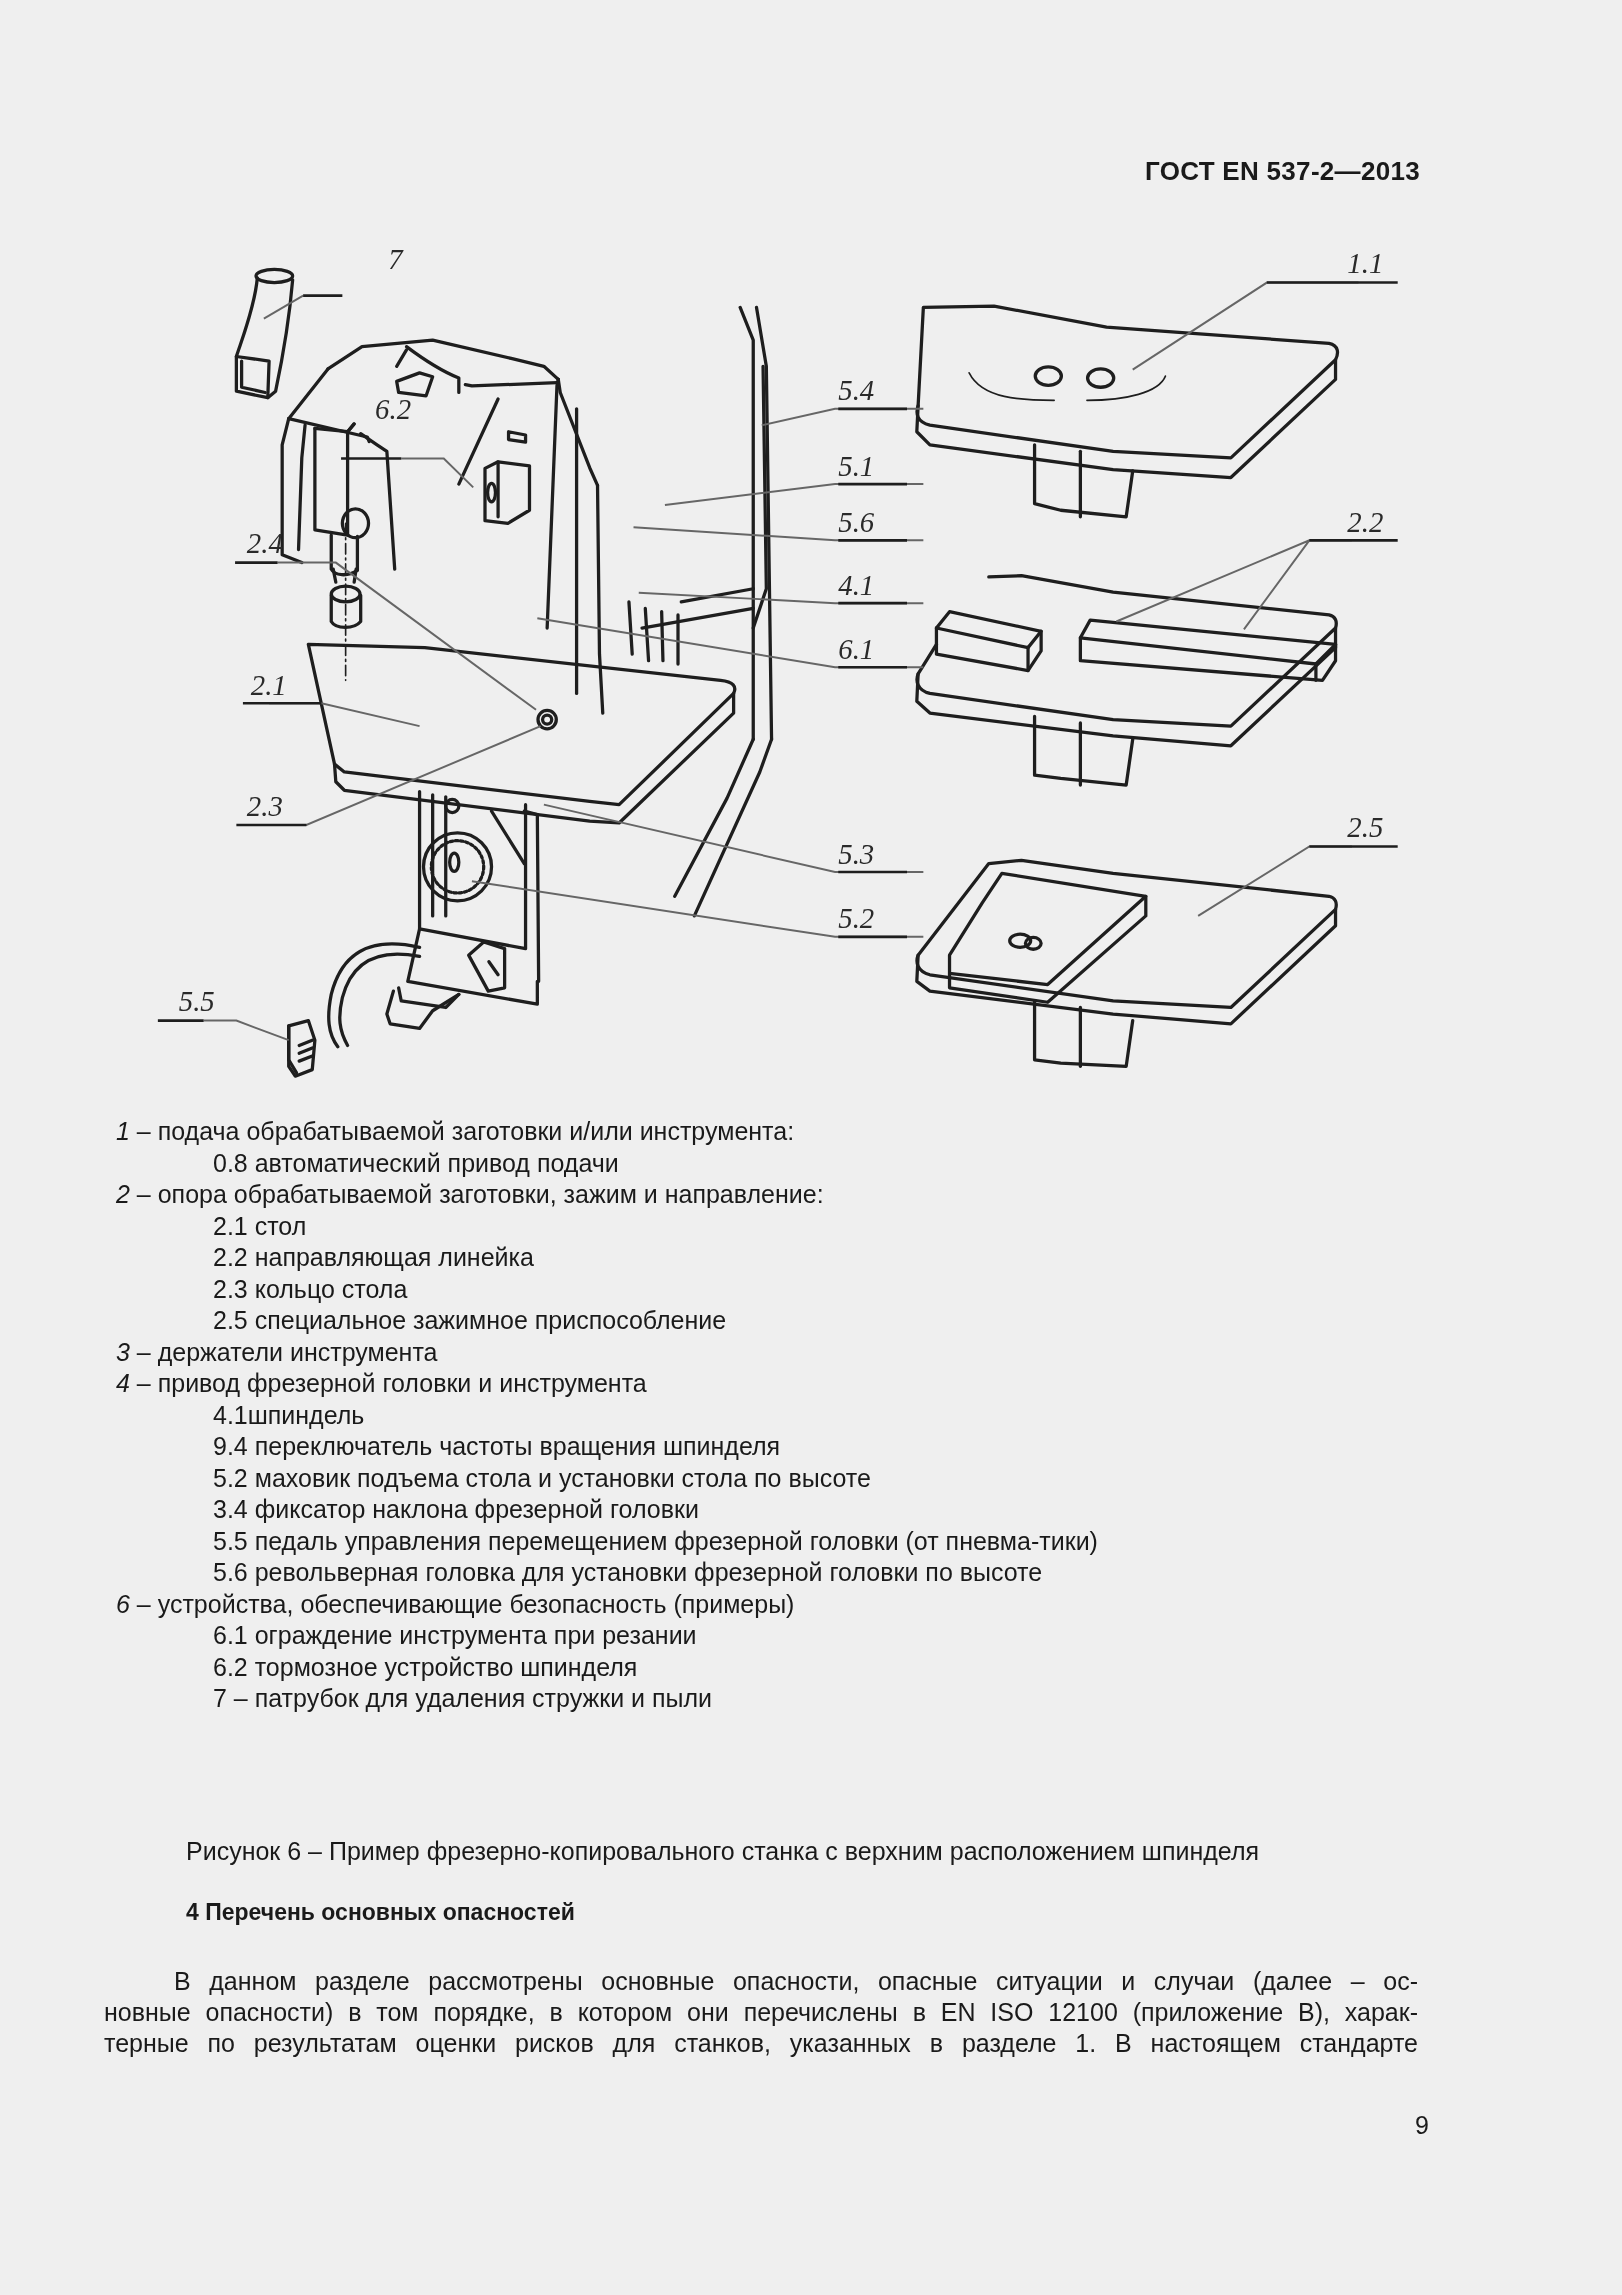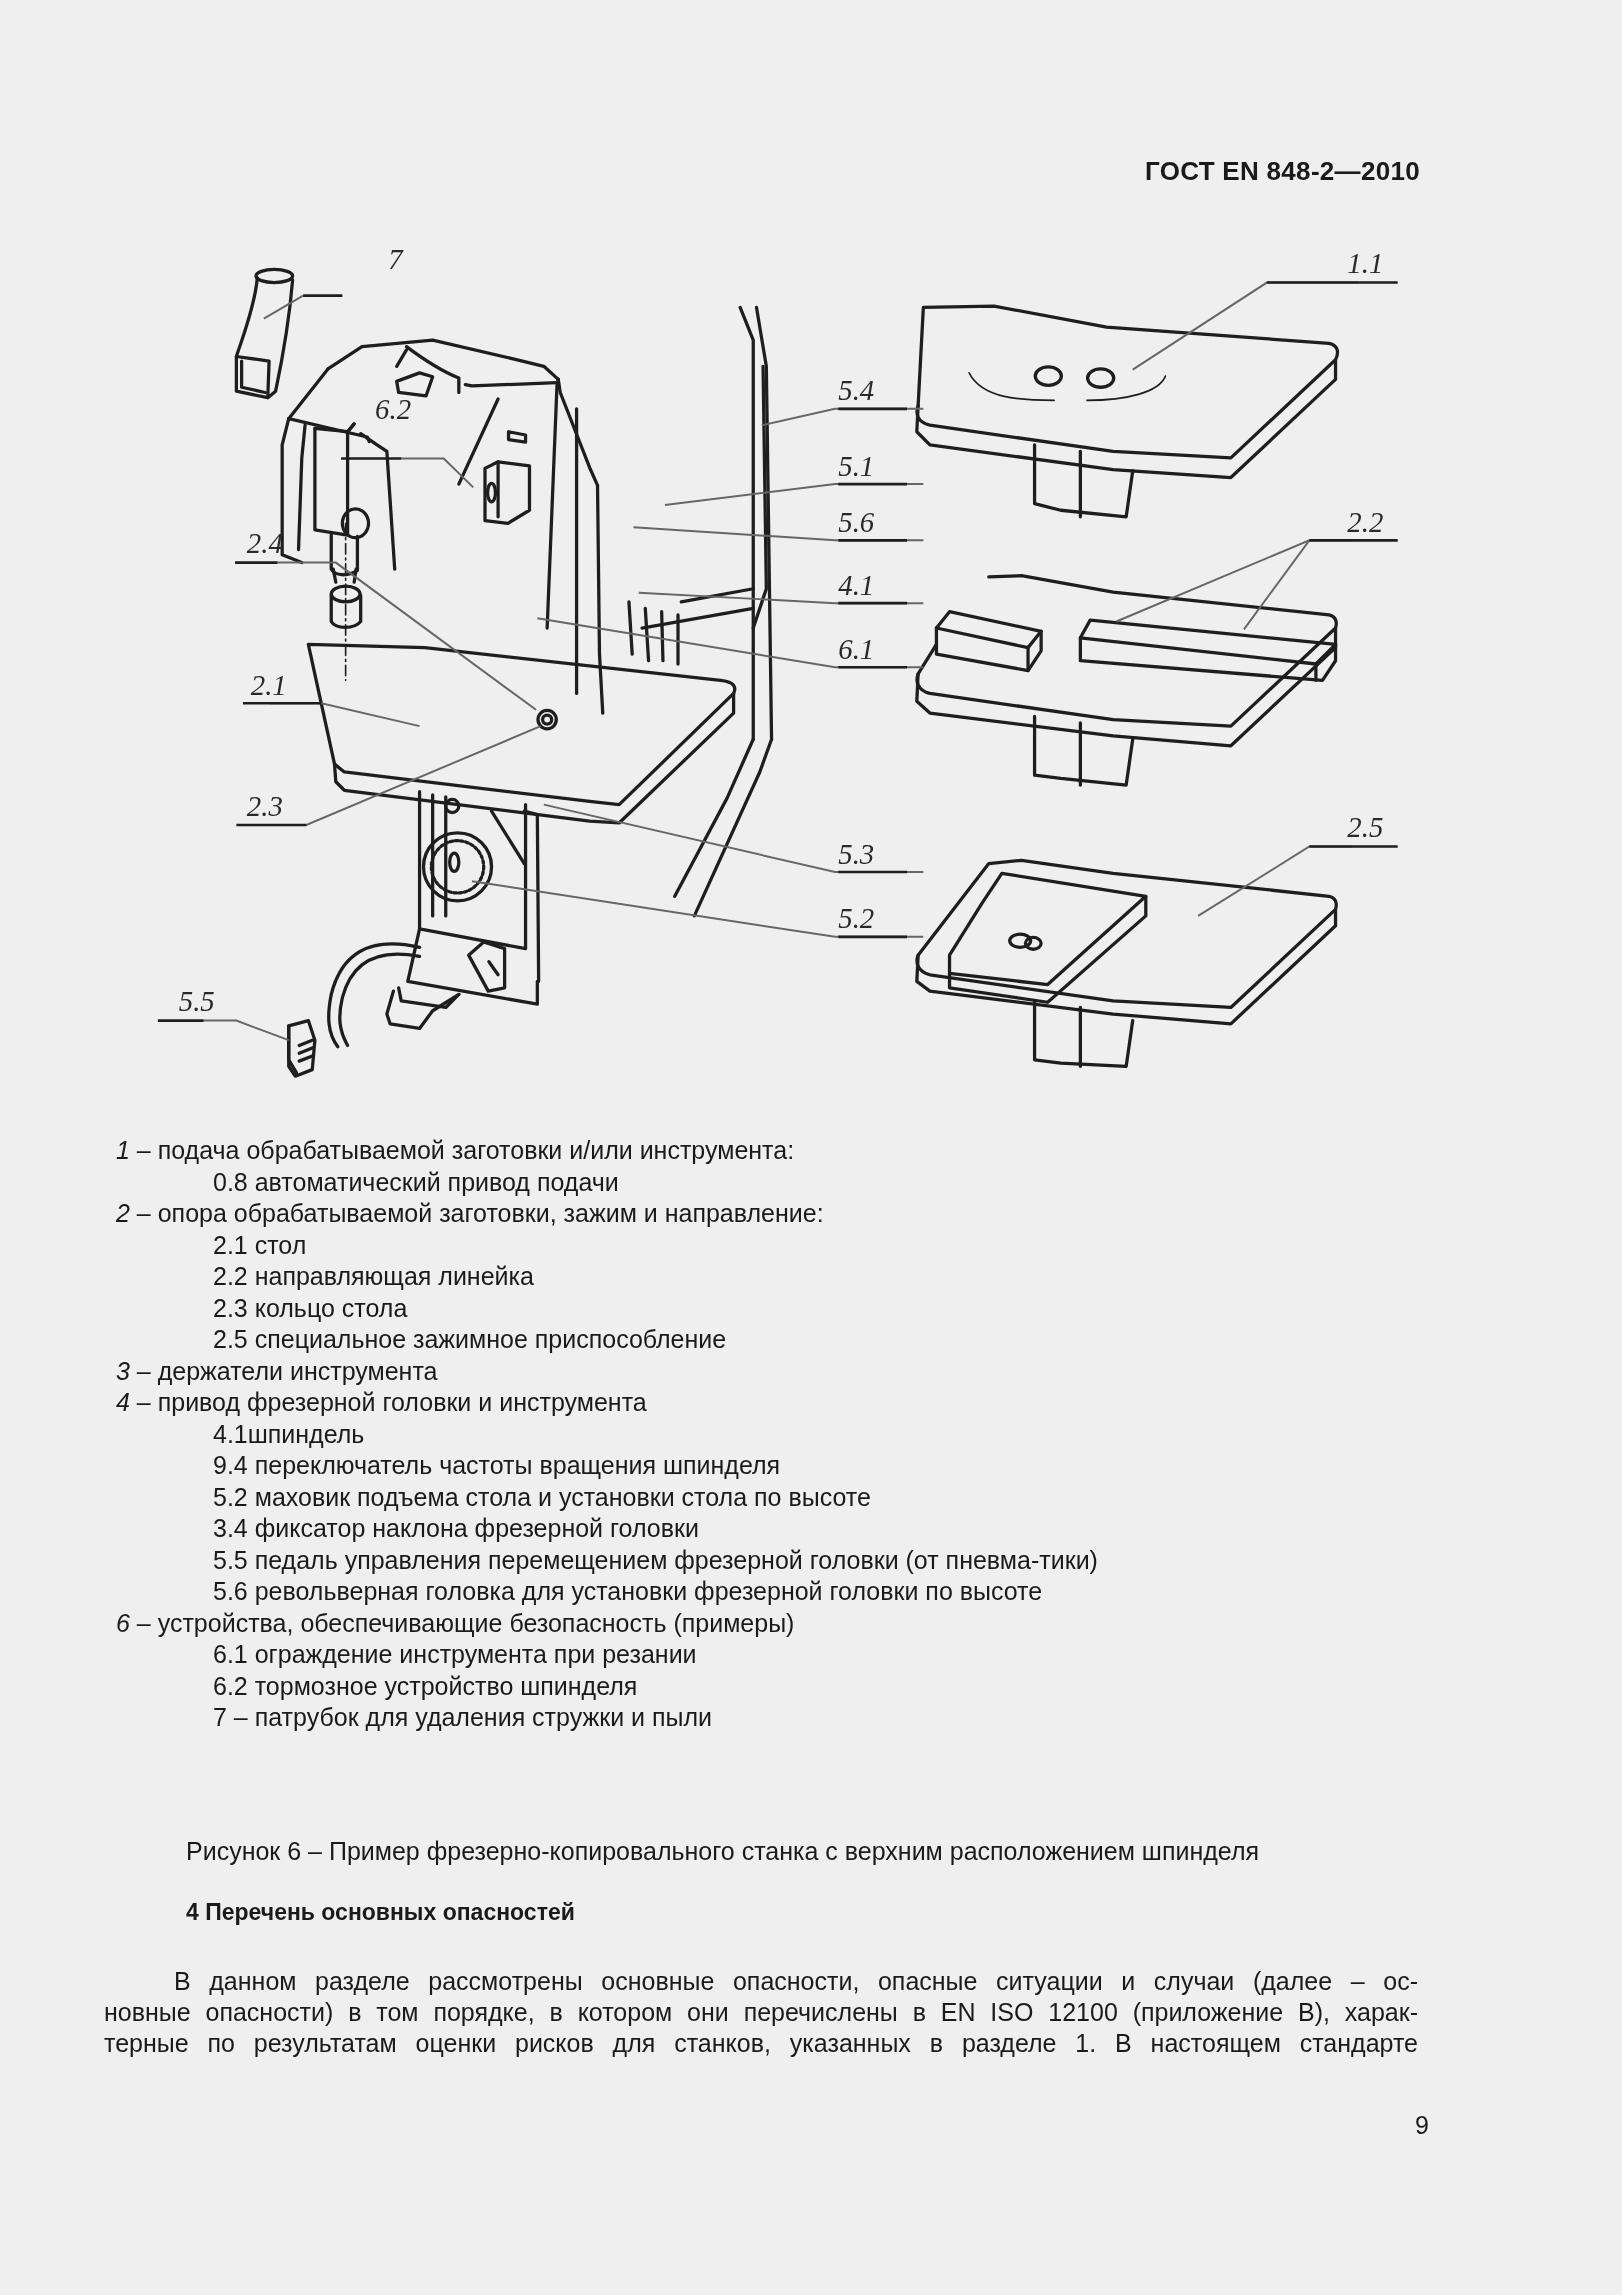--- a/index.html
+++ b/index.html
@@ -17,21 +17,21 @@
   }
   .figure {
     position: absolute; left: 151px; top: 242px; width: 1283px; height: 844px;
   }
   .figure svg { width: 100%; height: 100%; display: block; }
   .figure svg .lbl {
     font-family: "Liberation Serif", serif; font-style: italic; font-size: 44px; fill: #2a2a2a;
   }
   .legend {
     position: absolute; left: 116px; top: 1116px; width: 1374px;
-    font-size: 25px; line-height: 31.5px; margin-top: 19px;
+    font-size: 25px; line-height: 31.5px;
   }
   .legend .row { white-space: nowrap; }
   .legend .row.sub { padding-left: 97px; }
   .legend .num-it { font-style: italic; }
   .caption {
     position: absolute; left: 186px; top: 1837px;
     font-size: 25px; white-space: nowrap;
   }
   .section-heading {
     position: absolute; left: 186px; top: 1899px;
@@ -43,21 +43,21 @@
   }
   .body-para .line { display: block; text-align: justify; text-align-last: justify; white-space: nowrap; }
   .body-para .line.first { padding-left: 70px; }
   .page-number {
     position: absolute; left: 1415px; top: 2111px; font-size: 25px;
   }
 </style>
 </head>
 <body>
 
-<div class="header-code">ГОСТ EN 848-2—2010</div>
+<div class="header-code">ГОСТ EN 537-2—2013</div>
 
 <div class="figure">
 
   <svg viewBox="230 370 1960 1290" xmlns="http://www.w3.org/2000/svg">
     <g fill="none" stroke="#1e1e1e" stroke-width="5" stroke-linejoin="round" stroke-linecap="round">
 
       <g>
         <ellipse cx="418" cy="422" rx="28" ry="10"></ellipse>
         <path d="M392 425 C388 470 368 520 360 545 L360 598 L408 608 L420 598 C428 560 440 500 446 428"></path>
         <path d="M360 545 L410 552 L408 608"></path>

